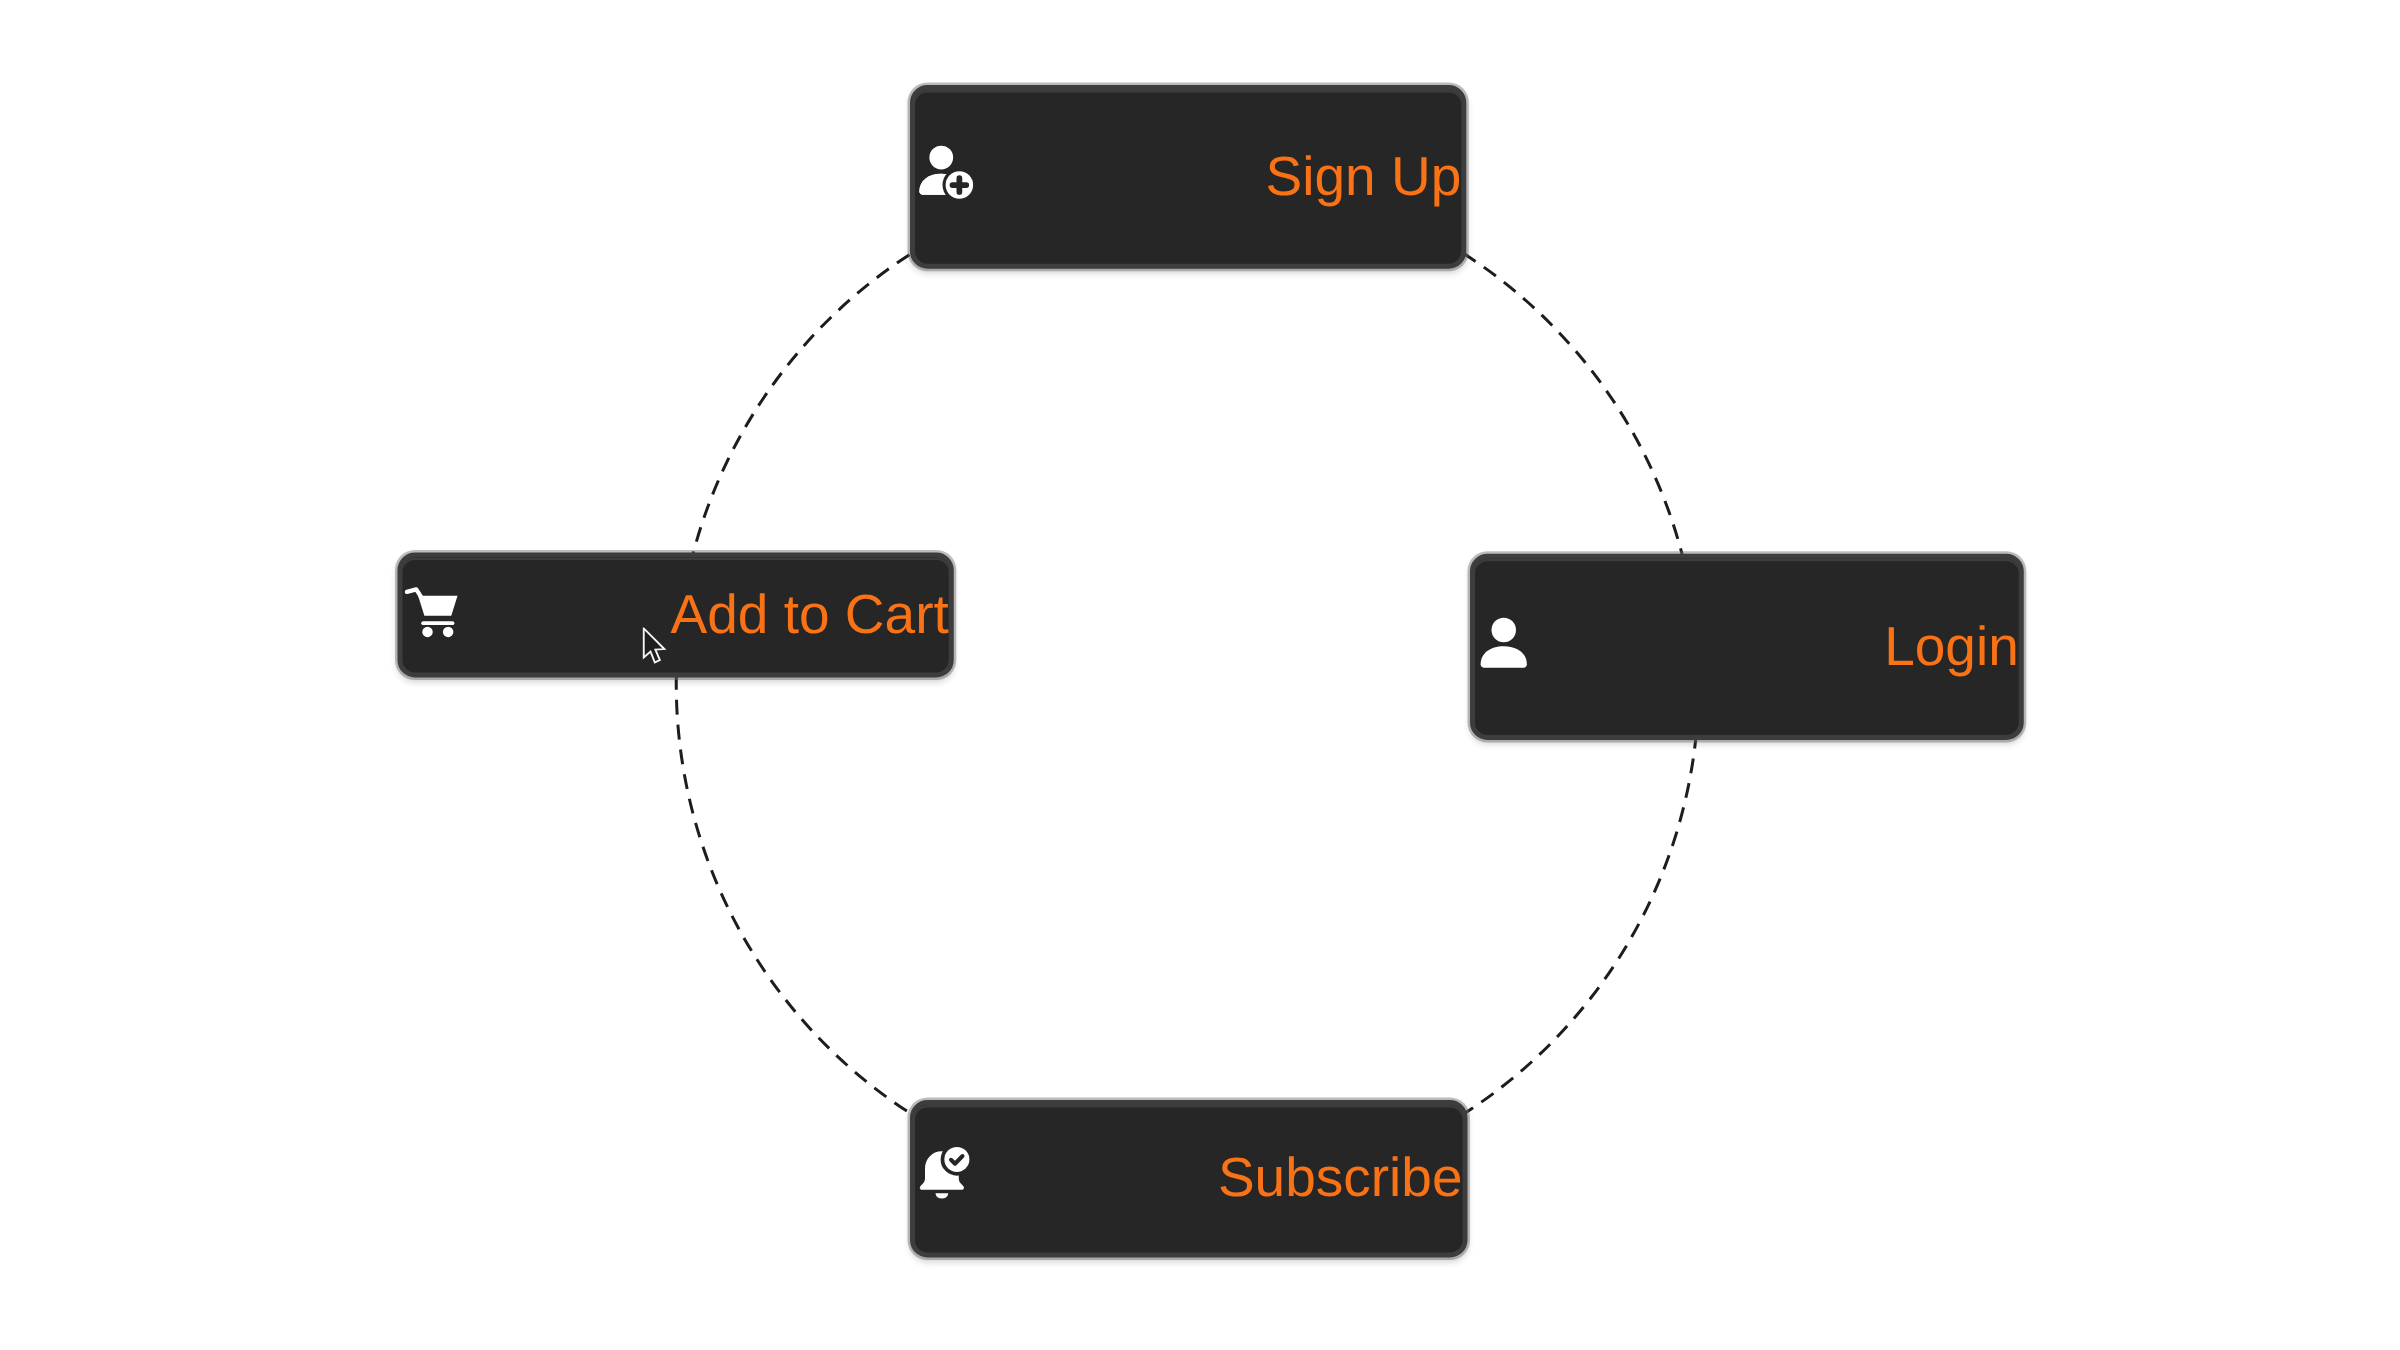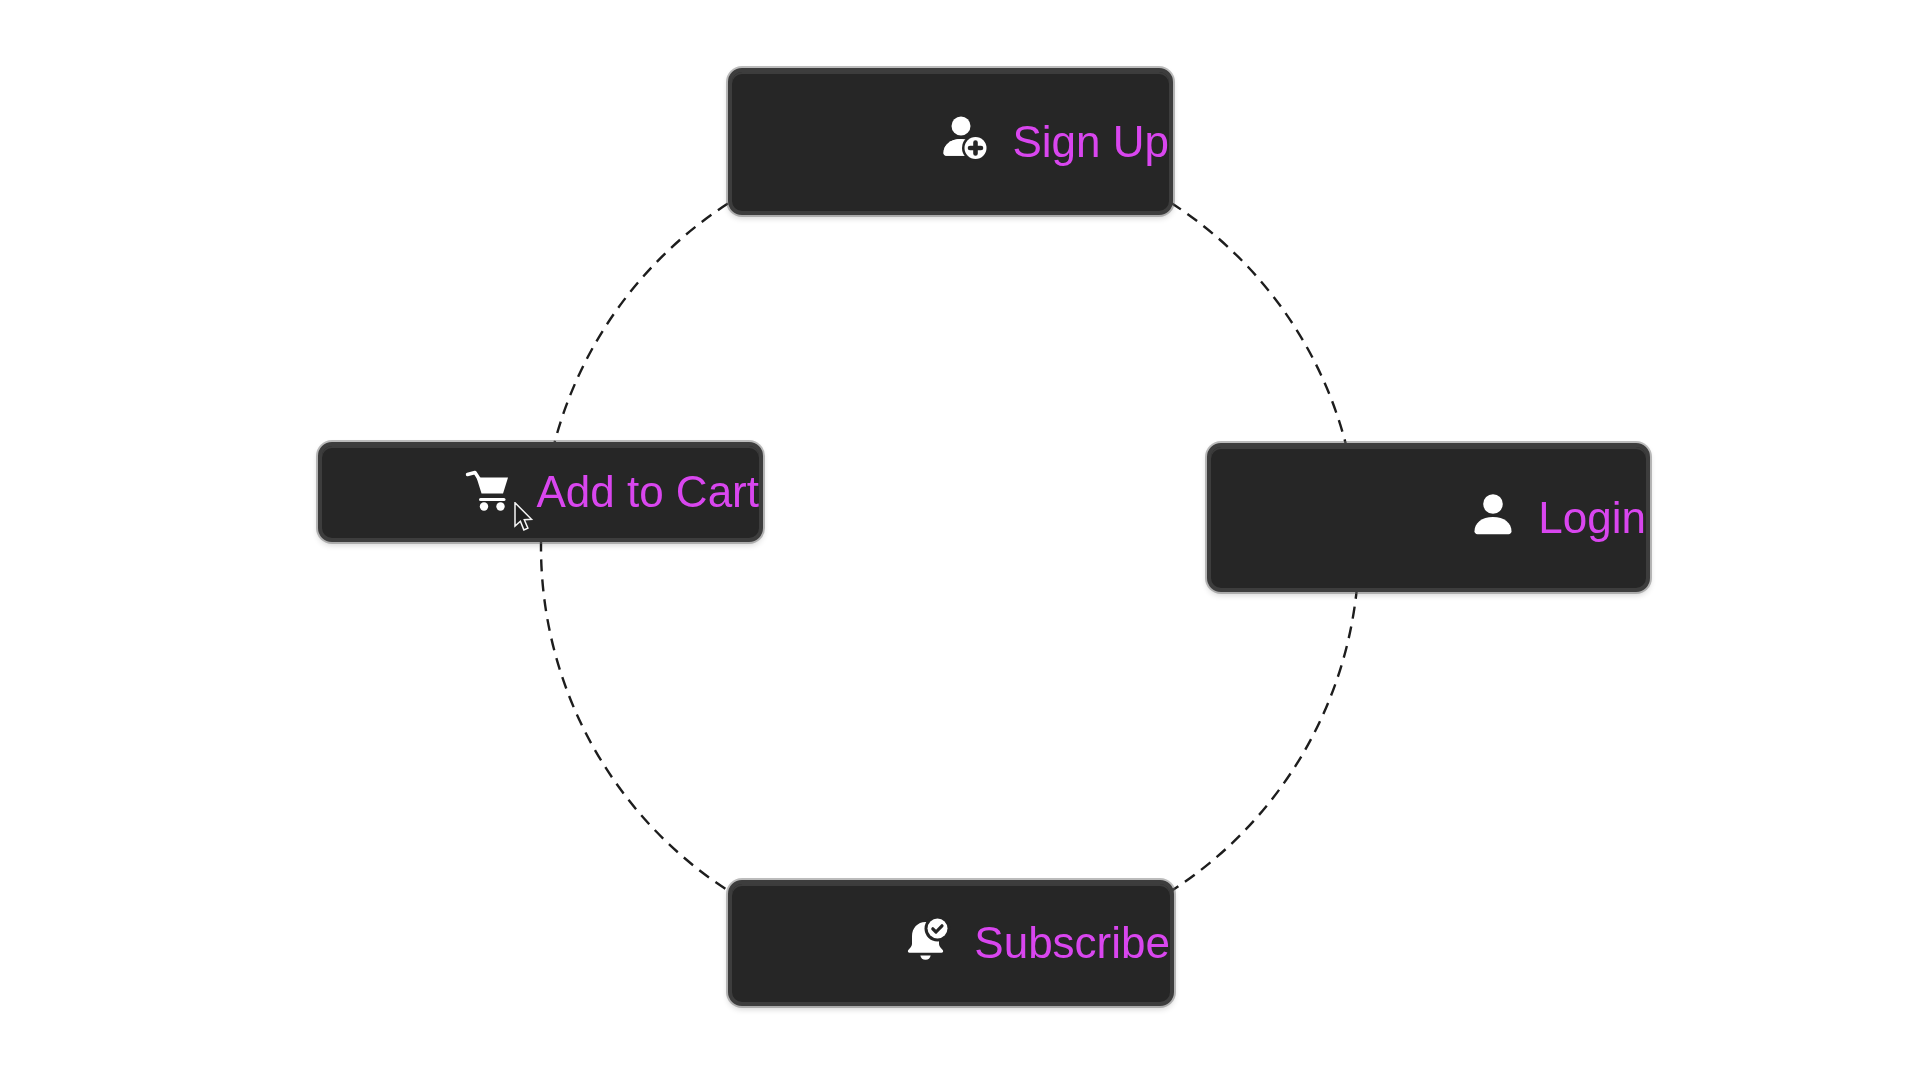--- a/index.html
+++ b/index.html
@@ -13,31 +13,31 @@
   .circle-svg{position:absolute;left:0;top:0;width:1920px;height:1080px;}
 
   .flow-btn{
     position:absolute;
     box-sizing:border-box;
     background:#262626;
     border:4px solid #3d3d3d;
     border-radius:14px;
     box-shadow:0 0 0 2px rgba(110,110,110,0.45), 0 3px 6px rgba(0,0,0,0.18),
                inset 0 2px 0 rgba(255,255,255,0.10);
-    display:flex;align-items:center;justify-content:flex-end;
+    display:flex;align-items:center;justify-content:space-between;
     gap:22px;
-    color:#d946ef;
+    color:#f97316;
     font-size:44px;
     line-height:1;
     cursor:pointer;
     user-select:none;
   }
   .flow-btn .ico{display:block;flex:0 0 auto;}
   .btn-signup   {left:728px; top:68px;  width:445px; height:147px;}
-  .btn-login    {left:1207px;top:443px; width:443px; height:149px;}
+  .btn-login    {left:1176px;top:443px; width:443px; height:149px;}
   .btn-cart     {left:318px; top:442px; width:445px; height:100px;}
   .btn-subscribe{left:728px; top:880px; width:446px; height:126px;}
 
   .cursor{position:absolute;left:513px;top:502px;width:22px;height:30px;pointer-events:none;}
   .label{display:block;}
 </style>
 </head>
 <body>
 
 <div class="stage">

